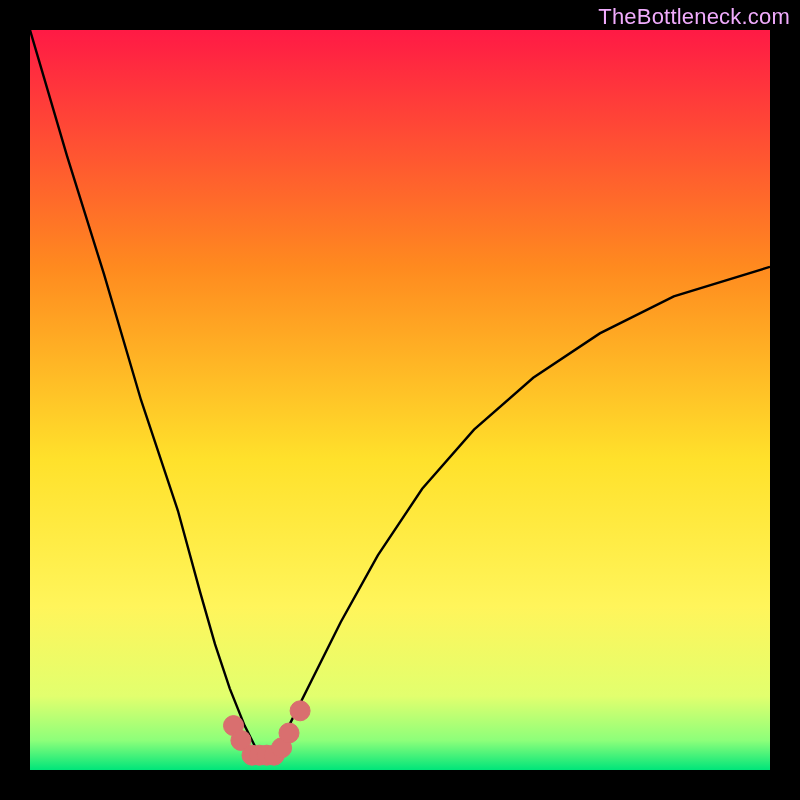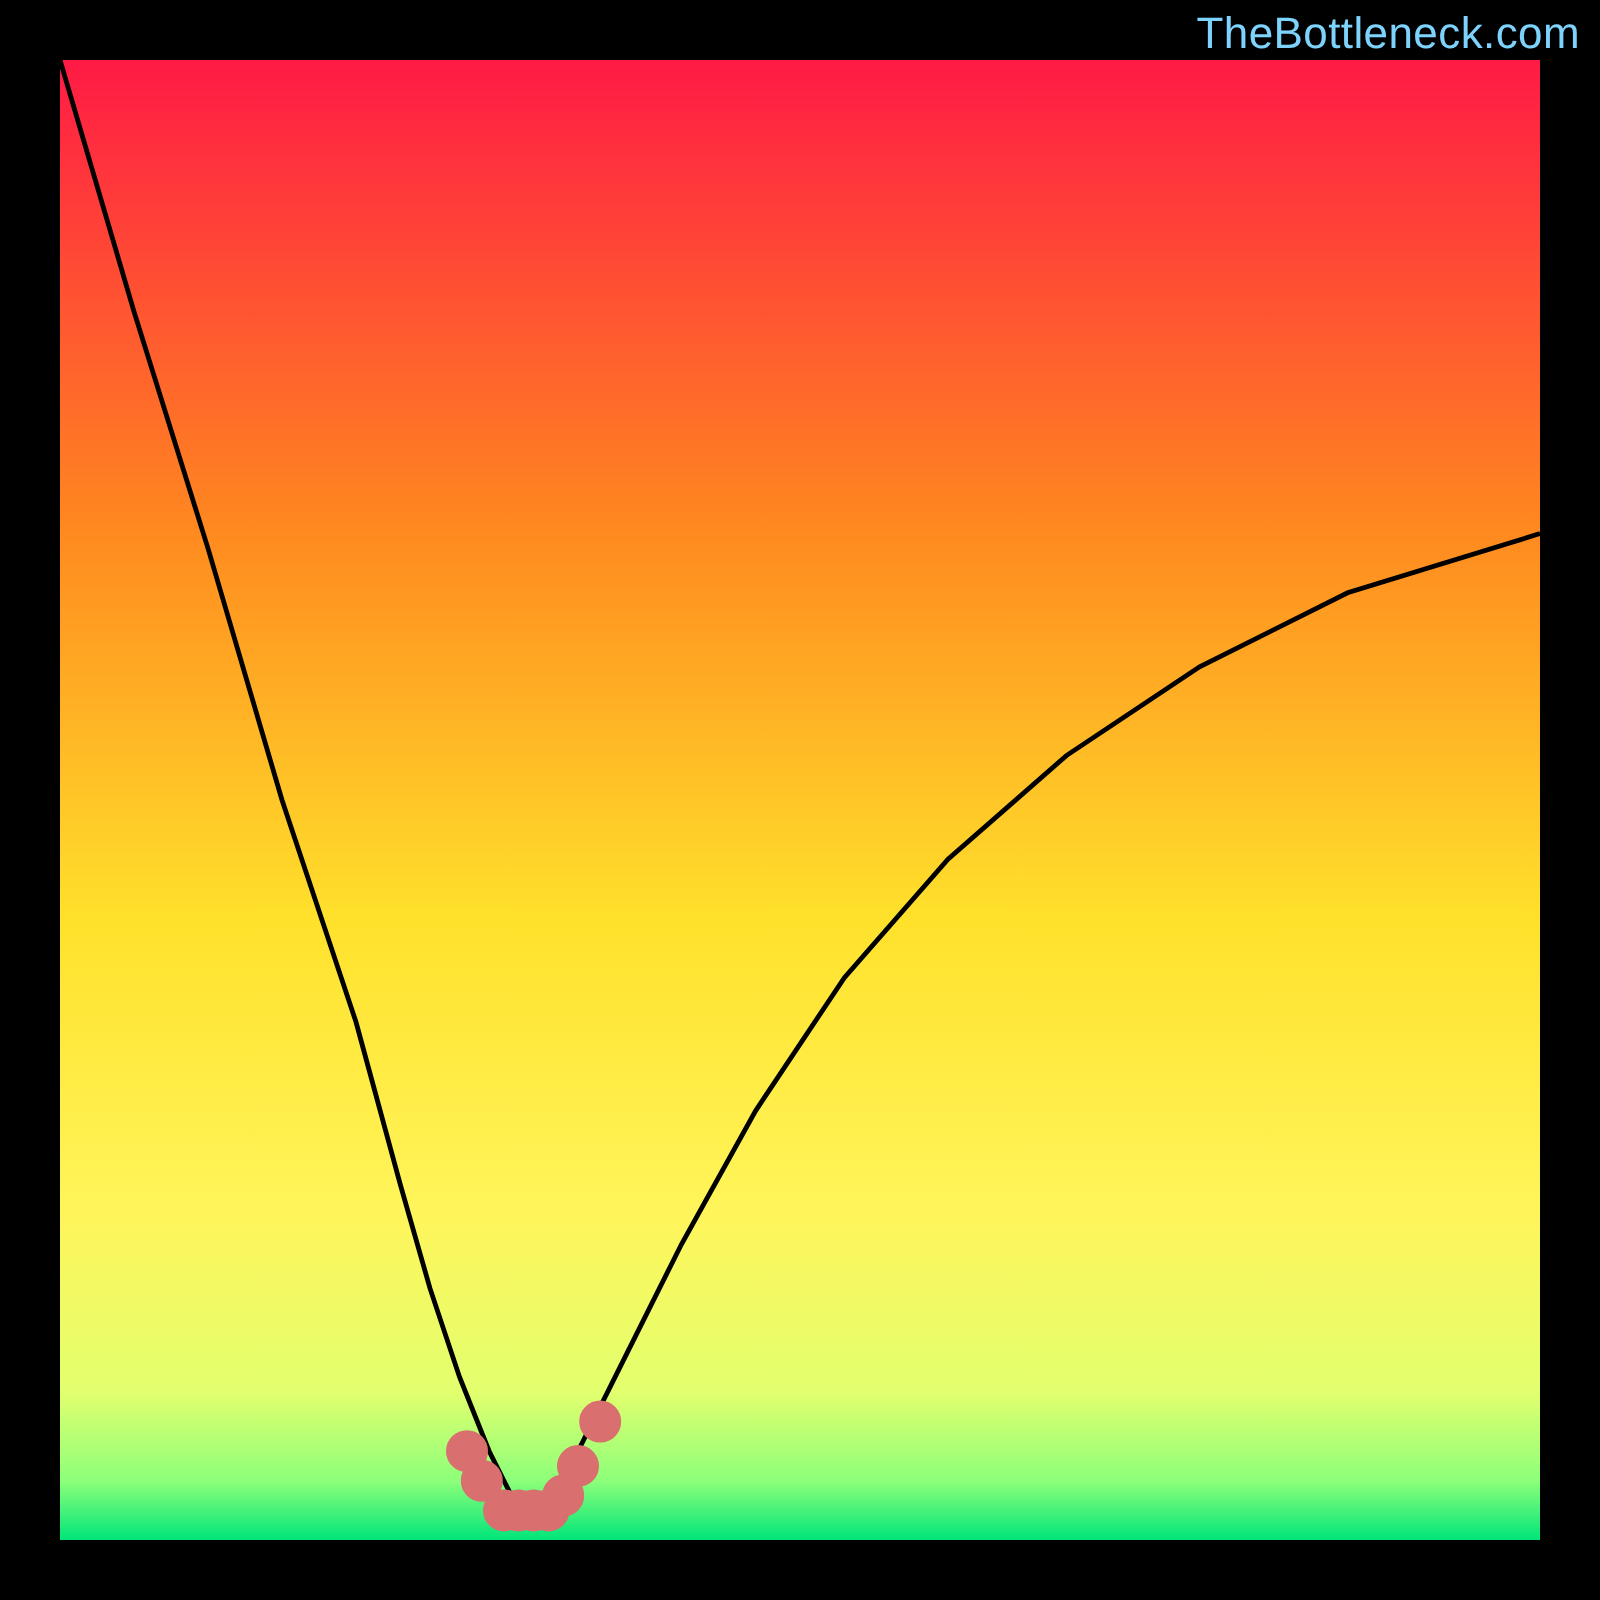--- a/index.html
+++ b/index.html
@@ -26,21 +26,21 @@
   .gradient {
     position: absolute;
     inset: 0;
   }
   .watermark {
     position: absolute;
     top: 4px;
     right: 10px;
     font-family: Arial, Helvetica, sans-serif;
     font-size: 22px;
-    color: #7dd3fc;
+    color: #f0abfc;
     letter-spacing: 0.2px;
   }
   svg.curve {
     position: absolute;
     inset: 0;
   }
 </style>
 </head>
 <body>
 

